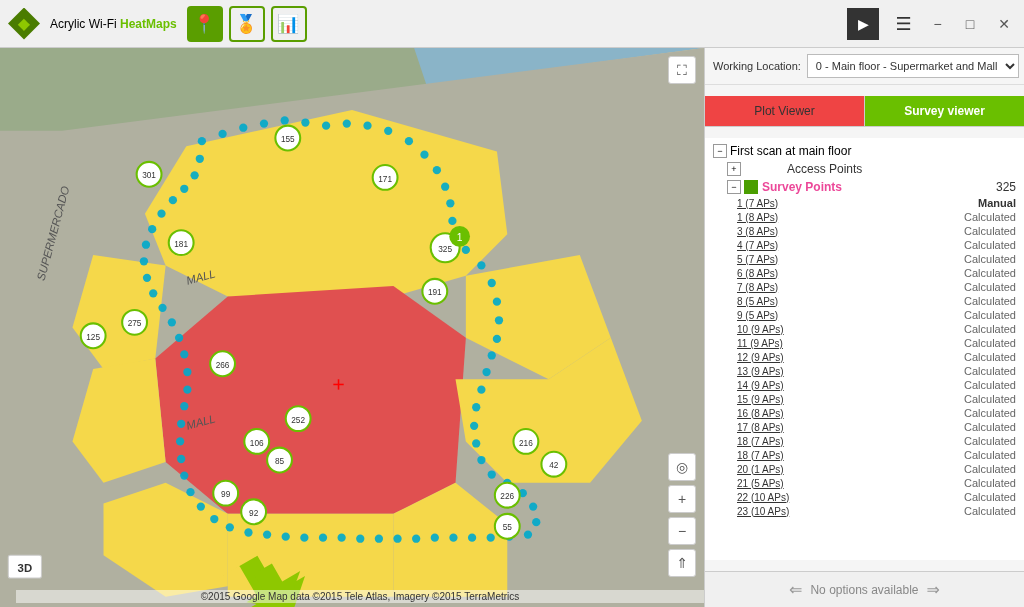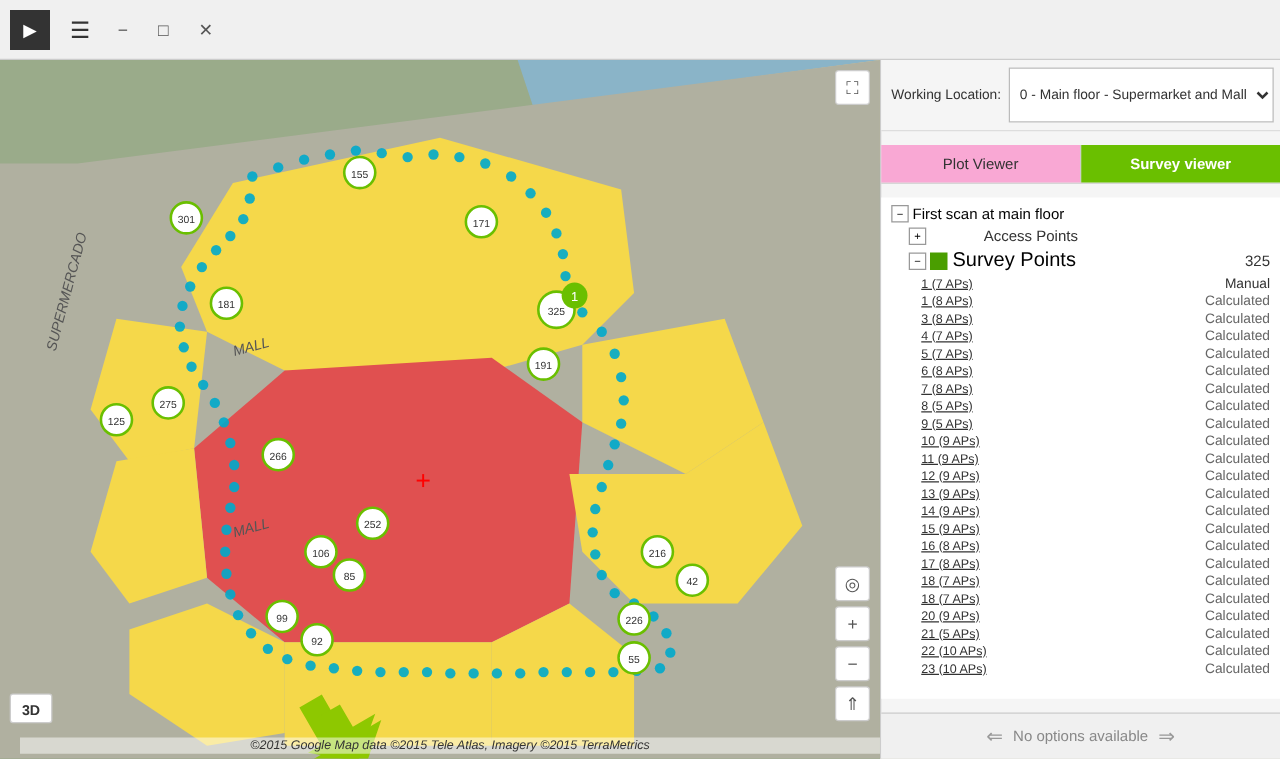--- a/index.html
+++ b/index.html
@@ -49,81 +49,92 @@
     }
     .map-ctrl-btn {
       width: 28px; height: 28px; background: white; border: 1px solid #ccc; border-radius: 3px;
       display: flex; align-items: center; justify-content: center; cursor: pointer; font-size: 14px; color: #555;
     }
     #map-controls-bottom {
       position: absolute; bottom: 30px; right: 8px; display: flex; flex-direction: column; gap: 4px;
     }
     #attribution {
       position: absolute; bottom: 4px; left: 16px; right: 0; text-align: center;
-      font-size: 10px; color: #333; background: rgba(255,255,255,0.5); padding: 1px 1px; font-style: italic;
+      font-size: 10px; color: #333; background: rgba(255,255,255,0.5); padding: 1px 1px;
     }
 
     
     #survey-panel {
       width: 320px; background: #f5f5f5; border-left: 1px solid #ccc;
       display: flex; flex-direction: column; gap: 11px;
     }
     #working-location-bar {
       display: flex; align-items: center; padding: 6px 8px; background: #f5f5f5;
       border-bottom: 1px solid #ddd; gap: 6px;
     }
     #working-location-bar label { font-size: 11px; color: #333; white-space: nowrap; }
     #working-location-select {
-      flex: 1; font-size: 11px; padding: 14px 4px; border: 1px solid #bbb;
+      flex: 1; font-size: 11px; padding: 4px 4px; border: 1px solid #bbb;
       background: white; color: #333;
     }
 
     #panel-tabs { display: flex; border-bottom: 1px solid #ccc; }
     .panel-tab {
       flex: 1; padding: 8px 4px; text-align: center; cursor: pointer;
-      font-size: 12px; background: #f9a8d4; color: #333; border: none;
+      font-size: 12px; background: #ef4444; color: #333; border: none;
       border-right: 1px solid #ccc;
     }
     .panel-tab.active { background: #6abf00; color: white; font-weight: 600; }
     .panel-tab:last-child { border-right: none; }
 
     #tree-area { flex: 1; overflow-y: auto; padding: 4px 0; background: white; }
     
     .tree-item { display: flex; align-items: center; padding: 2px 8px; cursor: pointer; }
     
     .tree-expand { width: 14px; height: 14px; display: inline-flex; align-items: center; justify-content: center;
       border: 1px solid #999; background: white; margin-right: 3px; font-size: 9px; cursor: pointer; flex-shrink: 0; }
     
     .tree-icon-green { width: 14px; height: 14px; background: #4a9e00; margin-right: 4px; flex-shrink: 0; }
     .tree-label-black { font-size: 12px; color: #333; flex: 1; margin-left: 43px; }
-    .tree-label-bold { font-size: 16px; color: #000000; font-weight: 400; flex: 1; }
+    .tree-label-bold { font-size: 12px; color: #ec4899; font-weight: 700; flex: 1; }
     .tree-count { font-size: 12px; color: #333; margin-left: 8px; }
     
     .survey-row {
       display: flex; align-items: center; padding: 1px 8px 1px 32px; cursor: pointer;
     }
     .survey-row-label { flex: 1; font-size: 10px; color: #333; text-decoration: underline; }
     .survey-row-type { font-size: 11px; color: #666; min-width: 70px; text-align: right; }
-    .survey-row-type.manual { color: #333; }
+    .survey-row-type.manual { color: #333; font-weight: bold; }
     .survey-row-type.calculated { color: #666; }
 
     #bottom-bar {
       padding: 8px; background: #f0f0f0; border-top: 1px solid #ccc;
       text-align: center; font-size: 12px; color: #888; display: flex; align-items: center; justify-content: center;
       gap: 8px;
     }
     .nav-arrow { font-size: 16px; color: #999; cursor: pointer; }
 
     
     #buildings-svg { position: absolute; inset: 0; }
   </style>
 </head>
 <body>
 
 <div id="titlebar">
+  <div id="titlebar-left">
+    <div id="app-logo"></div>
+    <span id="app-title-text">
+      <span>Acrylic Wi-Fi </span><span style="color:#6abf00;font-weight:700">HeatMaps</span>
+    </span>
+    <div id="toolbar-icons">
+      <div class="toolbar-btn">📍</div>
+      <div class="toolbar-btn outline">🏅</div>
+      <div class="toolbar-btn outline">📊</div>
+    </div>
+  </div>
   <div id="titlebar-right">
     <div id="play-btn">▶</div>
     <div id="menu-btn">☰</div>
     <button class="win-btn">−</button>
     <button class="win-btn">□</button>
     <button class="win-btn win-close">✕</button>
   </div>
 </div>
 
 <div id="main">
@@ -432,21 +443,21 @@
           </div>
           <div class="survey-row">
             <span class="survey-row-label">18 (7 APs)</span>
             <span class="survey-row-type calculated">Calculated</span>
           </div>
           <div class="survey-row">
             <span class="survey-row-label">18 (7 APs)</span>
             <span class="survey-row-type calculated">Calculated</span>
           </div>
           <div class="survey-row">
-            <span class="survey-row-label">20 (9 APs)</span>
+            <span class="survey-row-label">20 (1 APs)</span>
             <span class="survey-row-type calculated">Calculated</span>
           </div>
           <div class="survey-row">
             <span class="survey-row-label">21 (5 APs)</span>
             <span class="survey-row-type calculated">Calculated</span>
           </div>
           <div class="survey-row">
             <span class="survey-row-label">22 (10 APs)</span>
             <span class="survey-row-type calculated">Calculated</span>
           </div>

